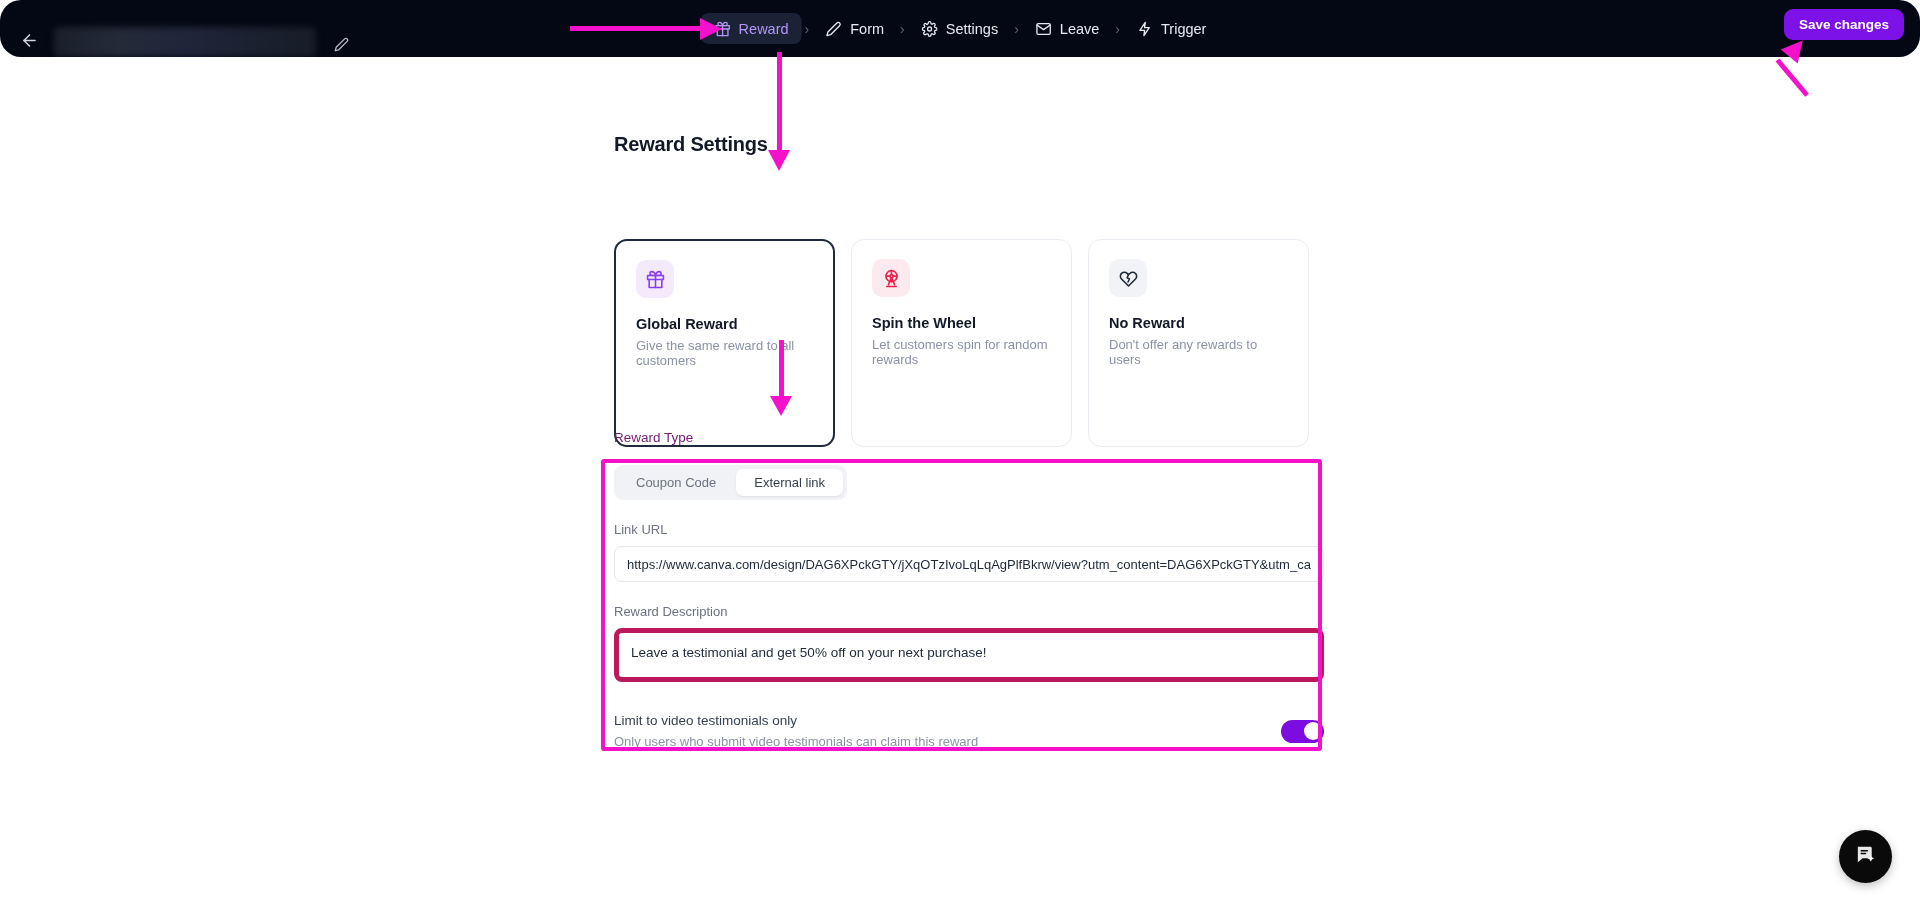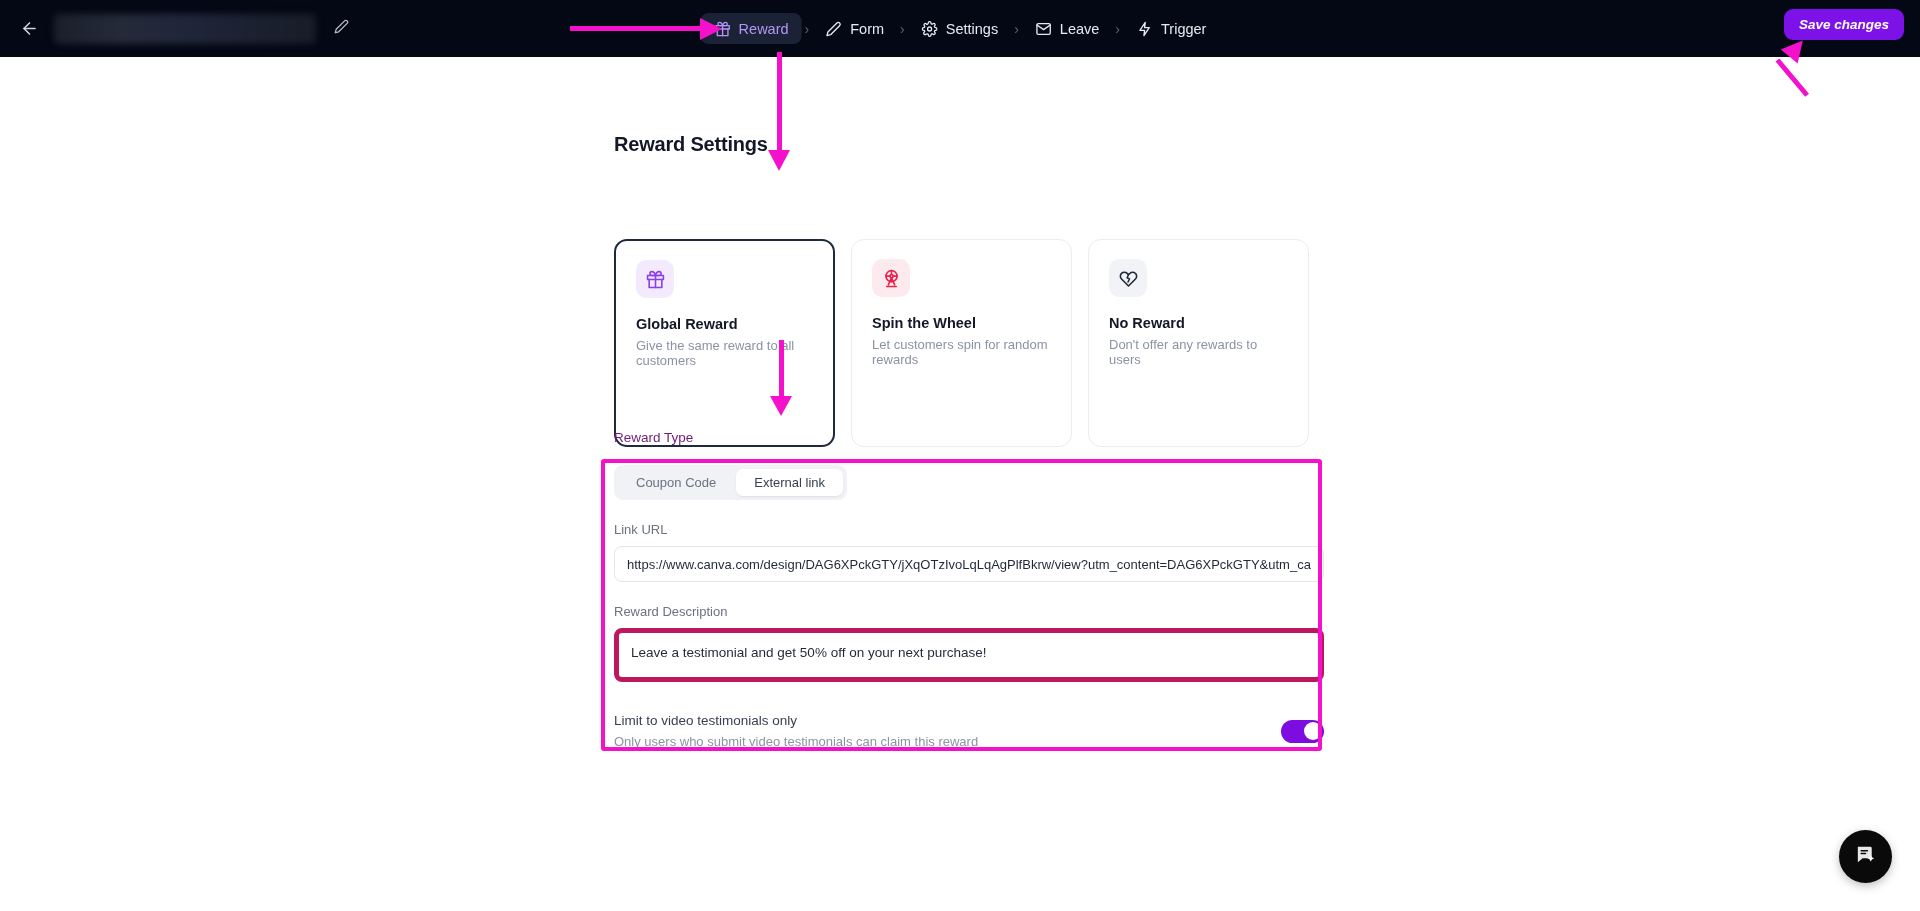--- a/index.html
+++ b/index.html
@@ -9,21 +9,21 @@
     font-family: "Liberation Sans", sans-serif;
     overflow: hidden;
   }
   #app { position: relative; width: 1920px; height: 911px; background:#ffffff; }
 
   
   .topbar {
     position: absolute; top: 0; left: 0;
     width: 1920px; height: 57px;
     background: #040814;
-    display: flex; align-items: center;
+    display: flex; align-items: flex-end; border-radius: 21px;
   }
   .back-btn {
     width: 34px; height: 34px; margin-left: 12px;
     display: flex; align-items: center; justify-content: center;
     border-radius: 8px; cursor: pointer;
   }
   .back-btn svg { display:block; }
   .title-field {
     margin-left: 8px;
     width: 262px; height: 30px;
@@ -68,21 +68,20 @@
     background: #7c11e8;
     color: #ffffff;
     border: none;
     border-radius: 9px;
     height: 31px;
     padding: 0 15px;
     font-size: 13.5px;
     font-weight: bold;
     font-family: "Liberation Sans", sans-serif;
     cursor: pointer;
-    font-style: italic;
   }
 
   
   .content { position:absolute; top:57px; left:0; width:1920px; height:854px; background:#ffffff; }
 
   .page-title {
     position: absolute; left: 614px; top: 76px;
     font-size: 20px; font-weight: bold; color: #111827;
     letter-spacing: -0.2px;
   }

